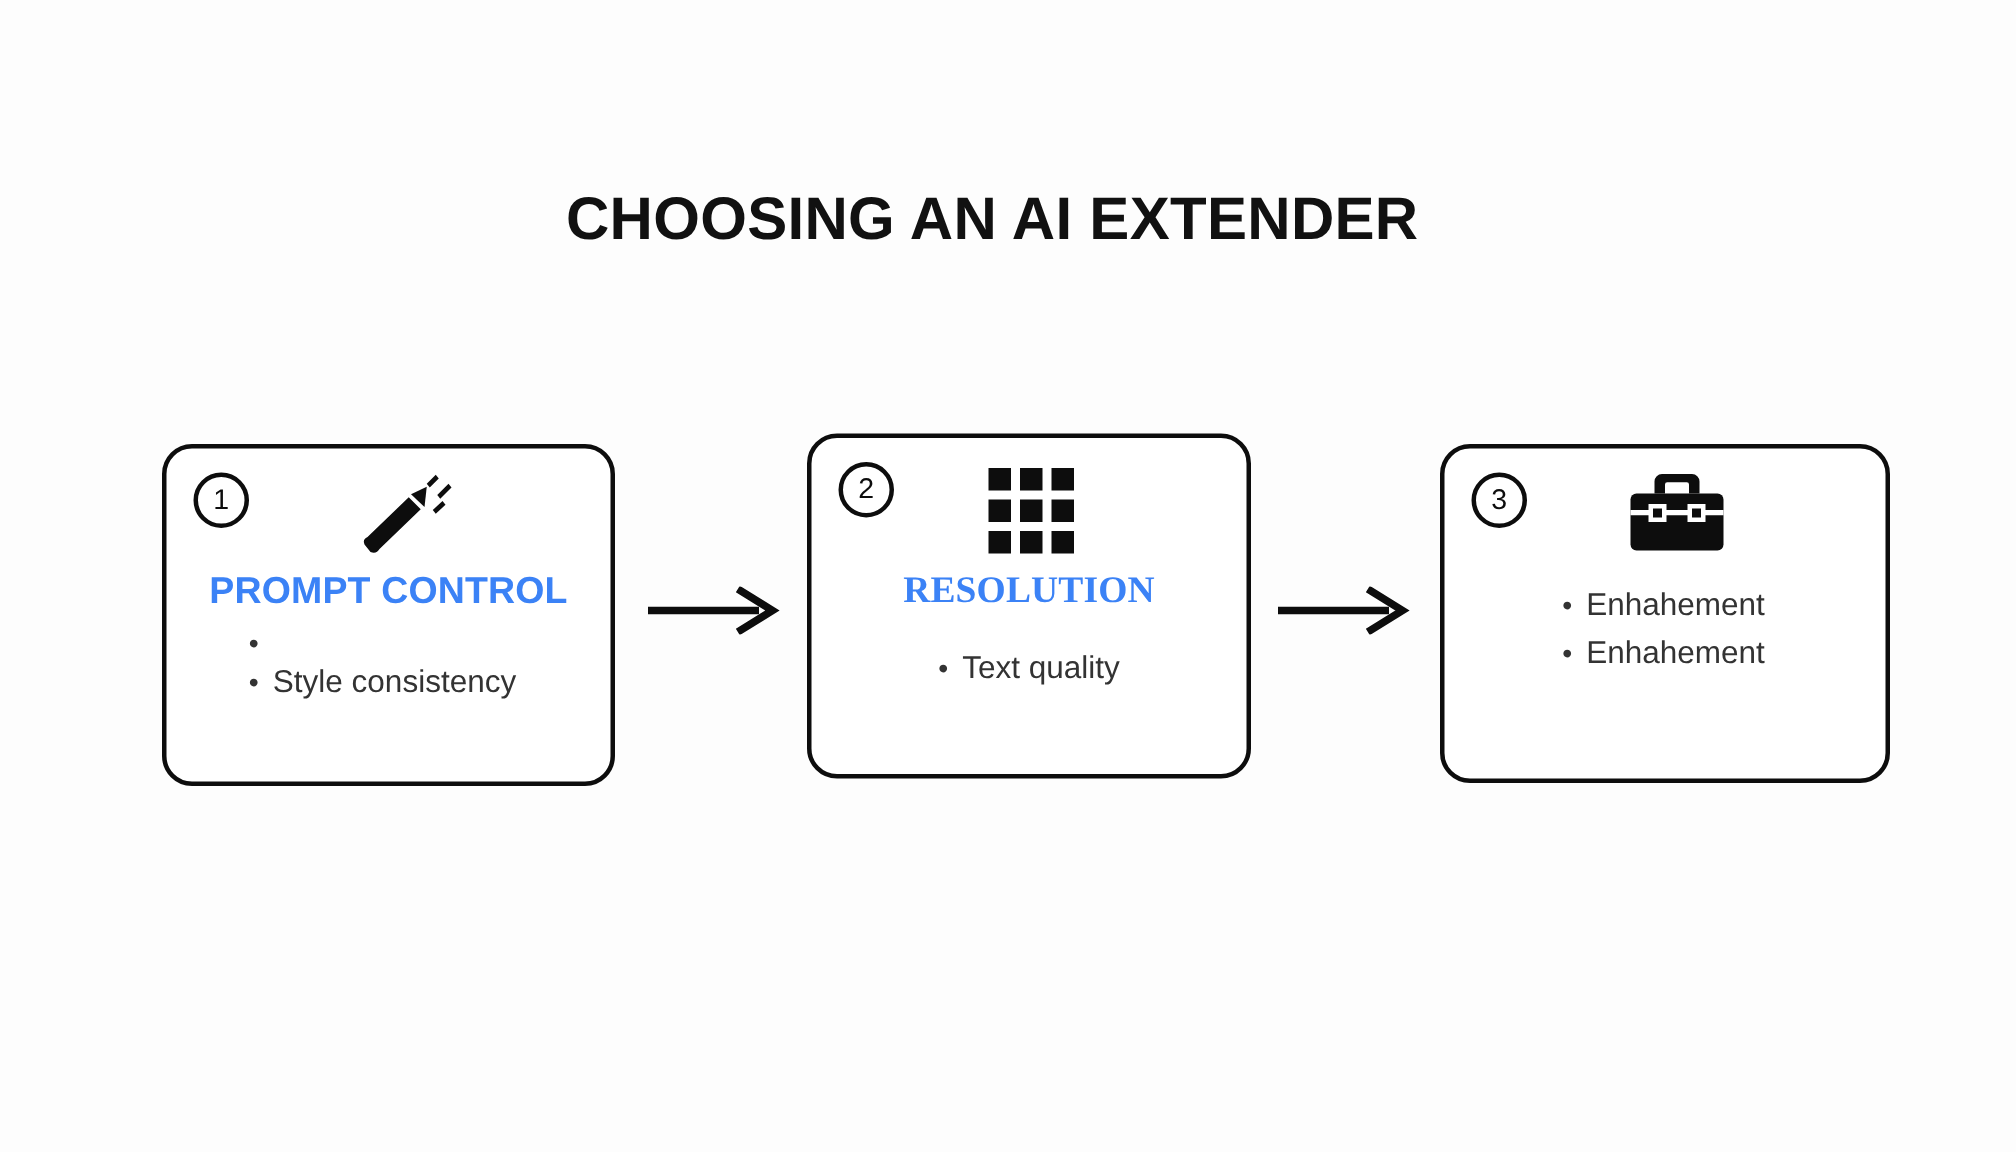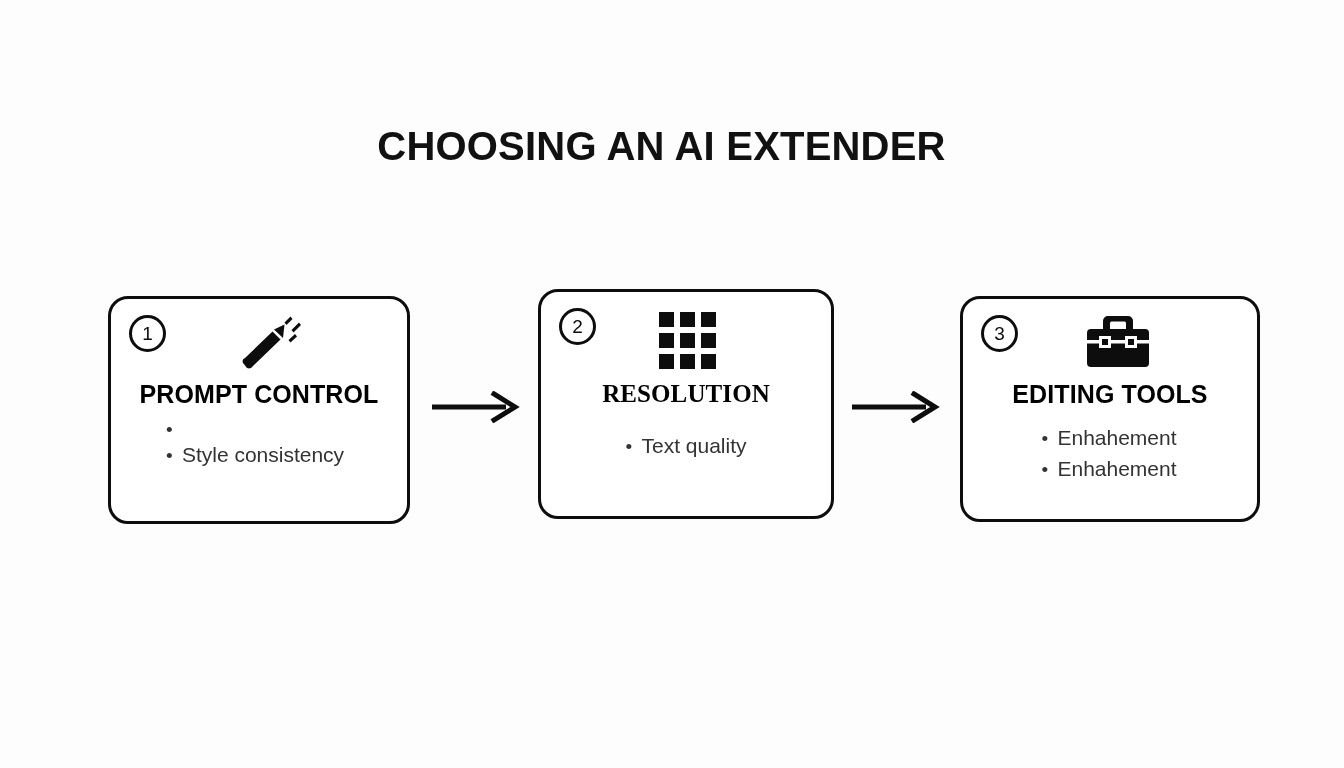--- a/index.html
+++ b/index.html
@@ -105,21 +105,21 @@
     justify-content: center;
     margin-bottom: 2px;
   }
   .card-1 .card-icon { margin-left: 24px; }
   .card-2 .card-icon { margin-left: 4px; }
   .card-3 .card-icon { margin-left: 16px; }
 
   .card-heading {
     font-size: 25px;
     font-weight: bold;
-    color: #000000;
+    color: #3b82f6;
     text-align: center;
     line-height: 1.1;
     letter-spacing: 0.1px;
     white-space: nowrap;
   }
   .card-1 .card-heading { margin-top: 4px; }
   .card-2 .card-heading { margin-top: 6px; font-family: Liberation Serif, serif; }
   .card-3 .card-heading { margin-top: 6px; }
 
   .bullet-list {
@@ -254,21 +254,20 @@
 
           <rect x="4" y="27" width="62" height="3.5" fill="#ffffff"></rect>
 
           <rect x="16" y="23" width="12" height="12" fill="#ffffff"></rect>
           <rect x="19" y="26" width="6" height="6" fill="#0d0d0d"></rect>
           <rect x="42" y="23" width="12" height="12" fill="#ffffff"></rect>
           <rect x="45" y="26" width="6" height="6" fill="#0d0d0d"></rect>
         </svg>
       </div>
 
-      <div class="card-heading">EDITING TOOLS</div>
 
       <ul class="bullet-list">
         <li>
           <span class="bullet-dot">•</span>
           <span>Enhahement</span>
         </li>
         <li>
           <span class="bullet-dot">•</span>
           <span>Enhahement</span>
         </li>

